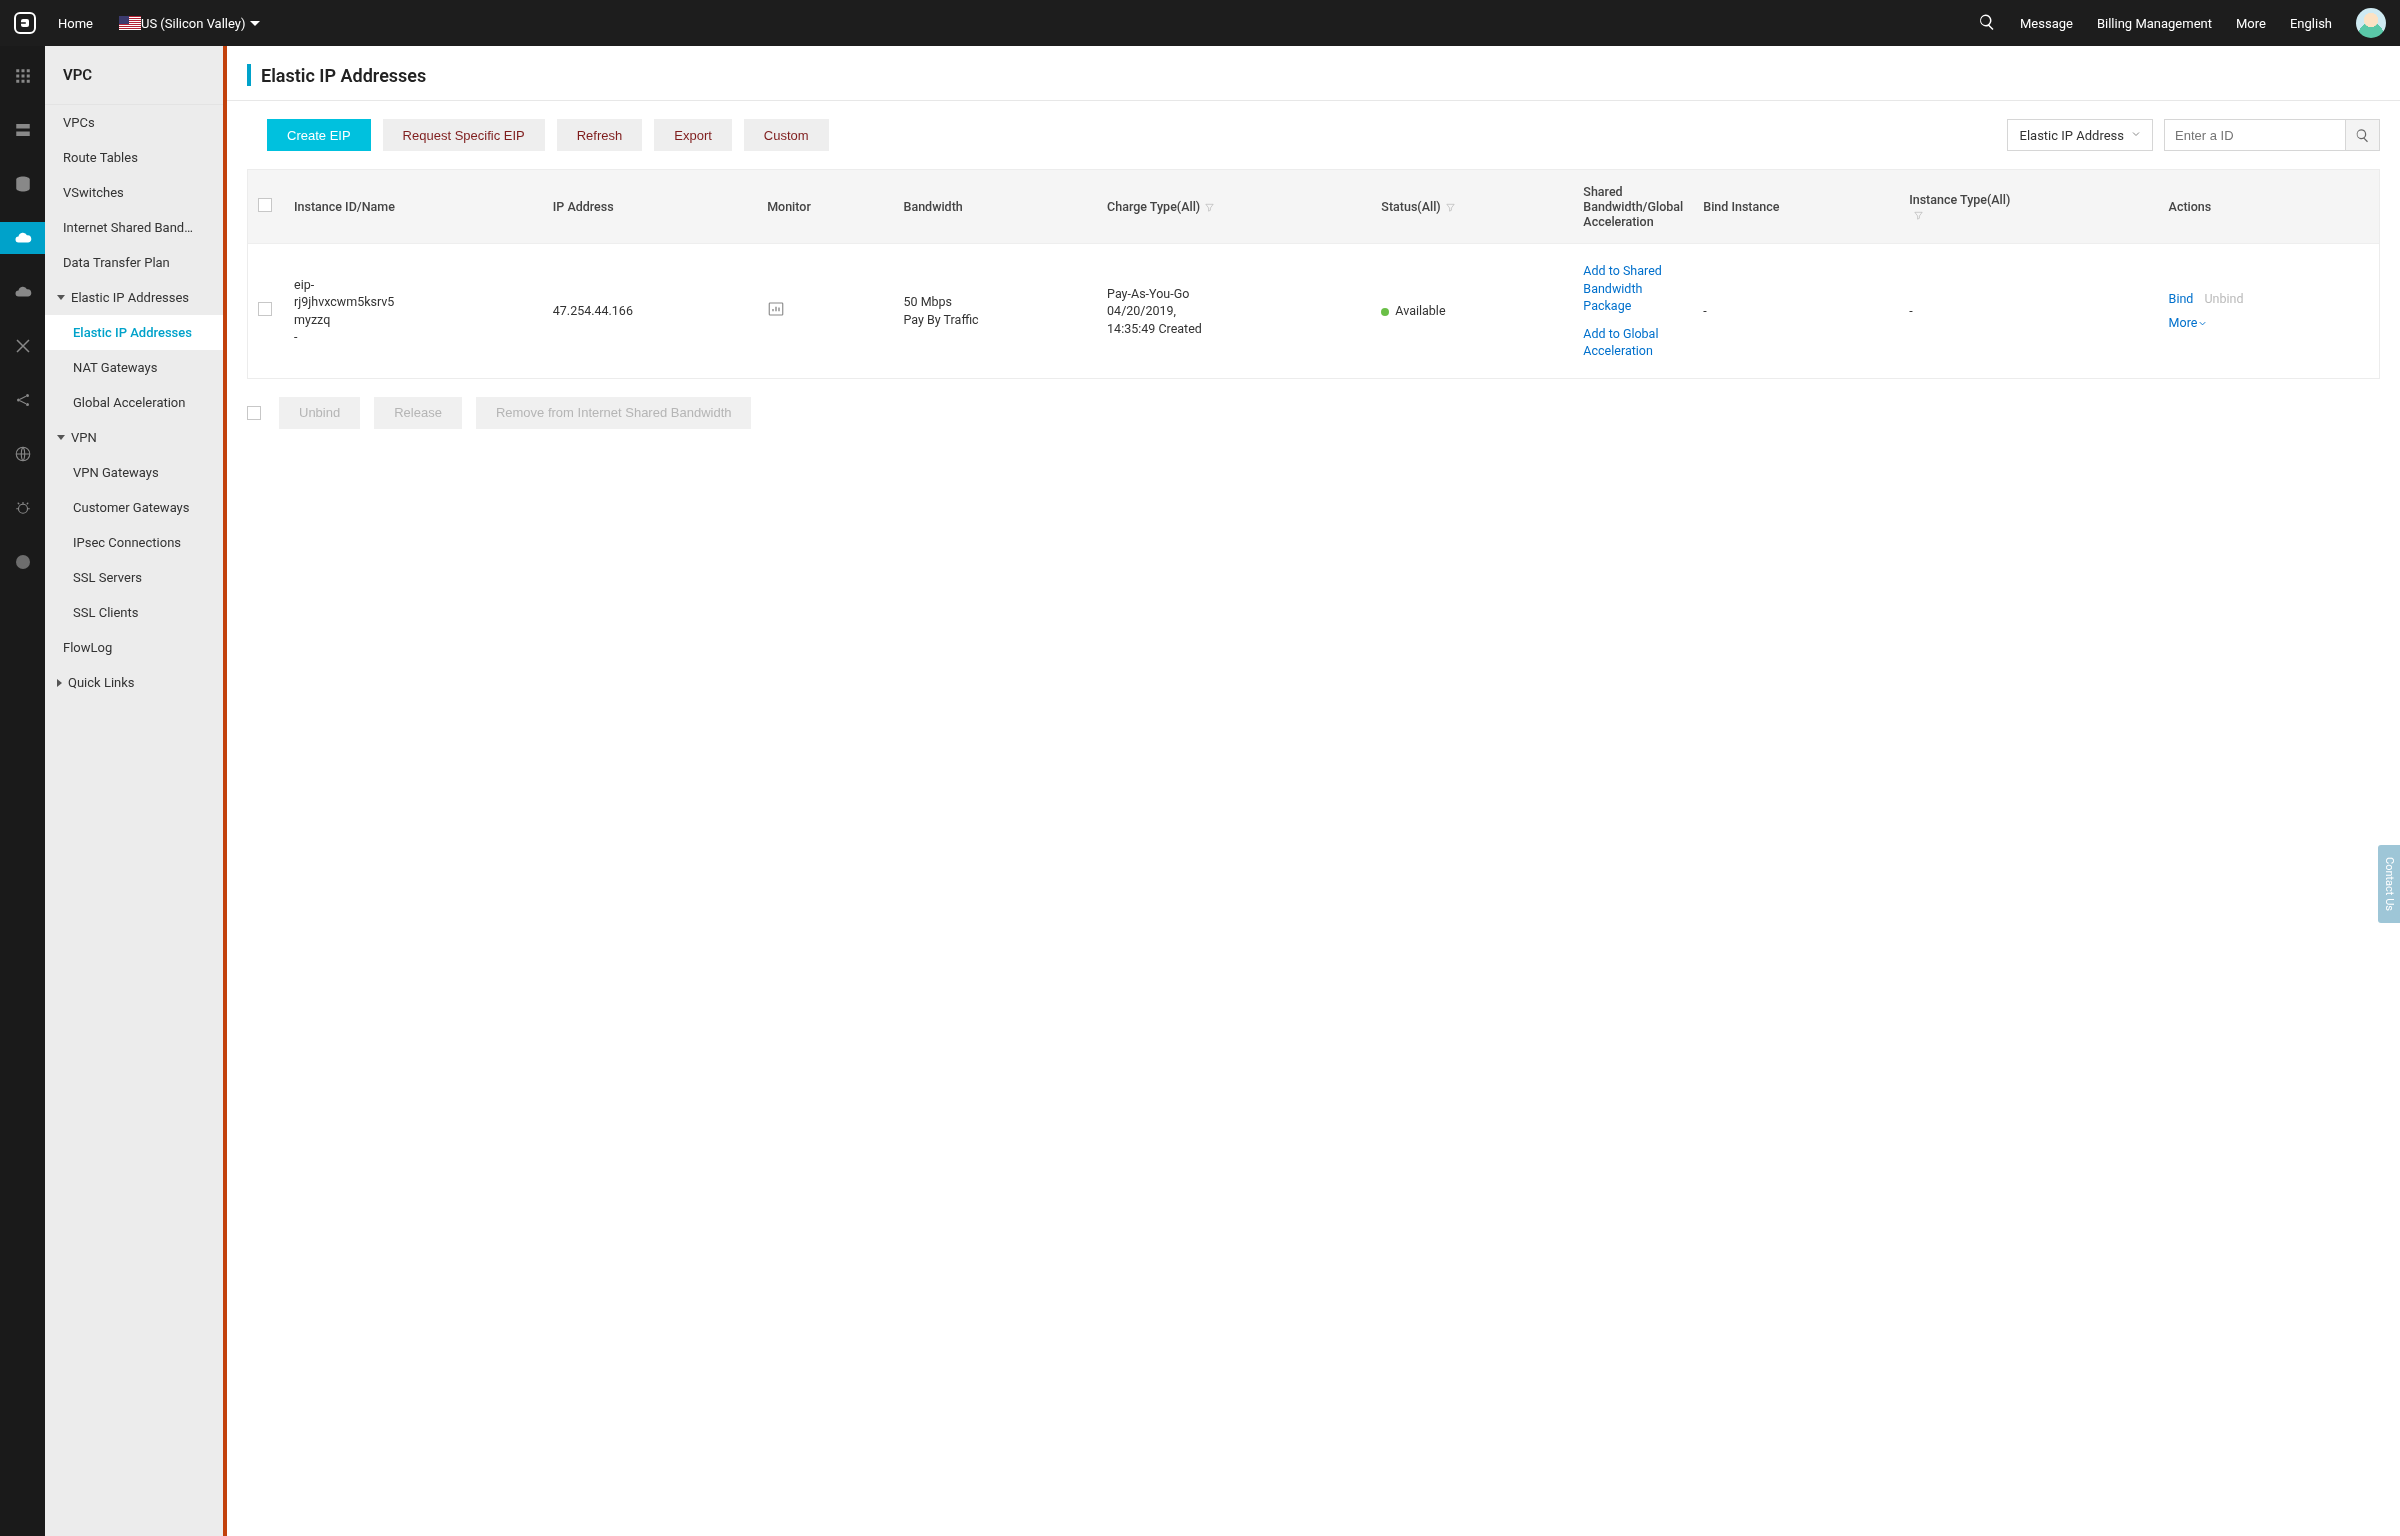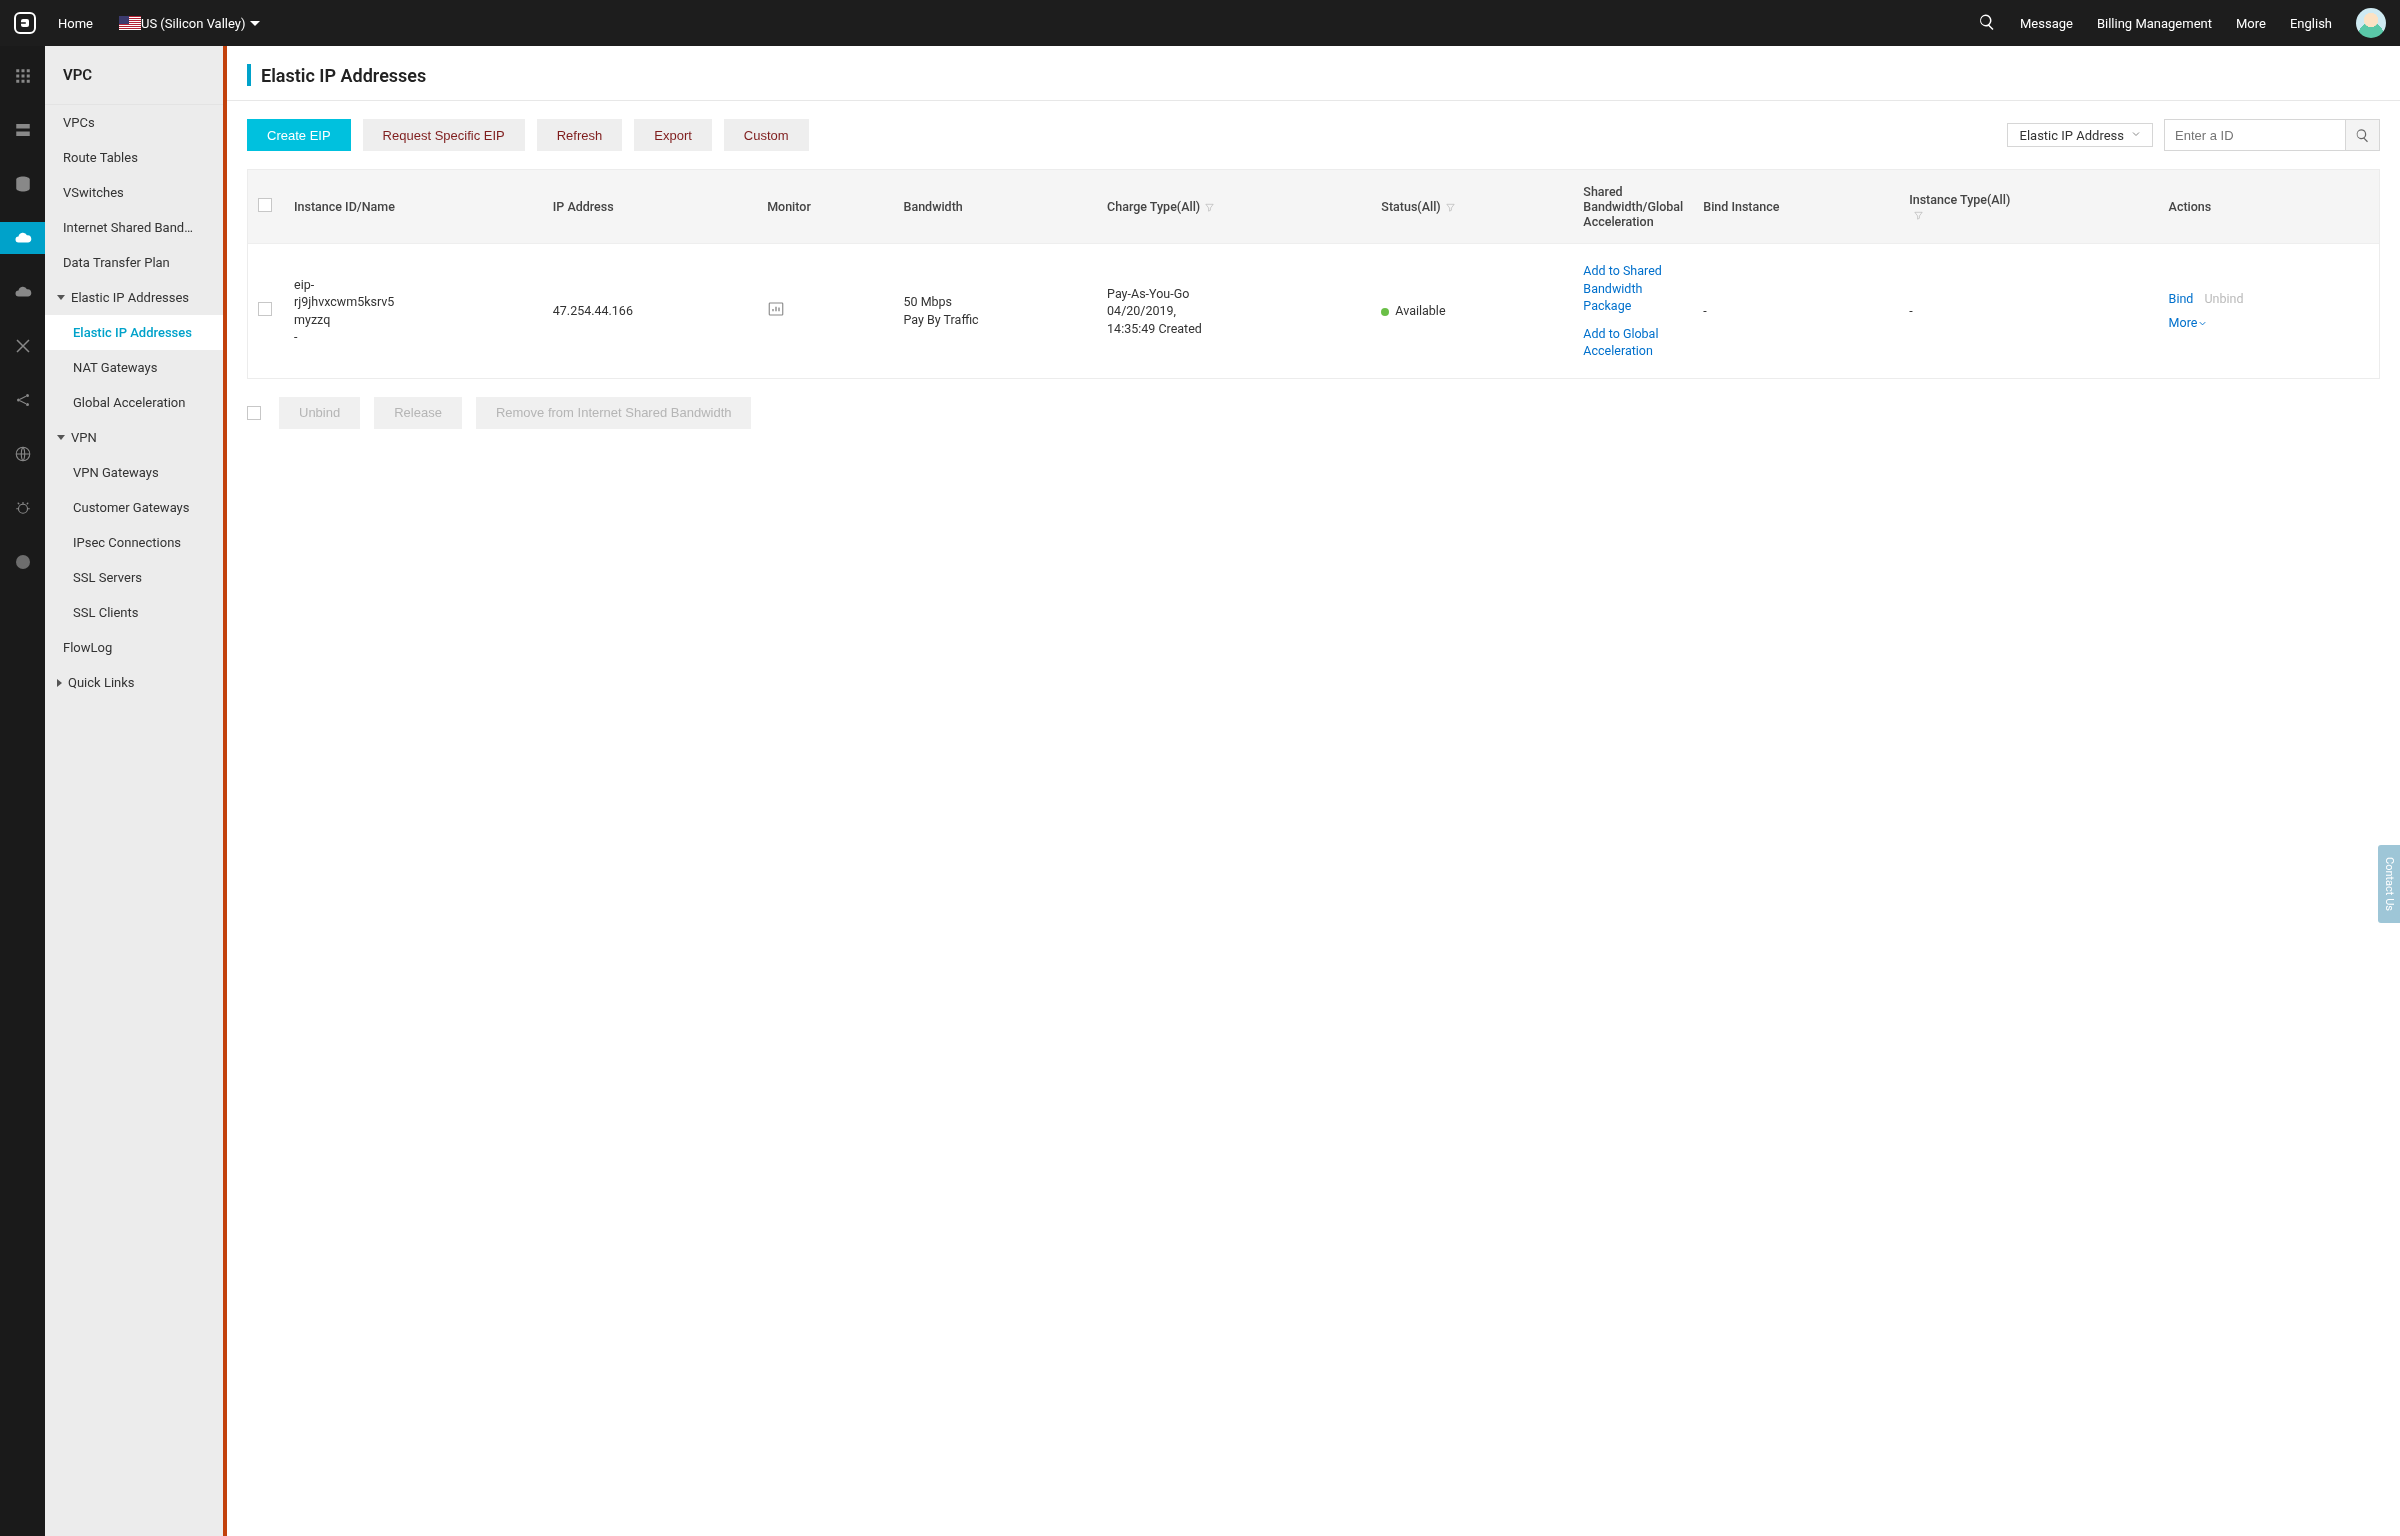--- a/index.html
+++ b/index.html
@@ -42,25 +42,25 @@
   .tri { display:inline-block; width:0; height:0; }
   .tri.down { border-left:4px solid transparent; border-right:4px solid transparent; border-top:5px solid #555; }
   .tri.right { border-top:4px solid transparent; border-bottom:4px solid transparent; border-left:5px solid #555; }
 
   
   .main { flex:1; background:#fff; display:flex; flex-direction:column; min-width:0;}
   .page-head { padding:18px 20px 14px 20px; border-bottom:1px solid #e7e7e7; display:flex; align-items:center; gap:10px;}
   .page-head .bar { width:4px; height:22px; background:#00a2ca; }
   .page-head h1 { font-size:18px; font-weight:600; color:#222; }
 
-  .toolbar-row { display:flex; align-items:center; padding:18px 20px; gap:12px;}
+  .toolbar-row { display:flex; align-items:center; padding:18px 20px; gap:12px;margin-left:20px;}
   .btn { height:32px; padding:0 20px; border:none; background:#eeeeee; color:#7f1d1d; font-size:13px; cursor:pointer; }
   .btn.primary { background:#00c1de; color:#fff; }
   .toolbar-row .grow { flex:1; }
-  .filter-select { height:24px; border:1px solid #d6d6d6; padding:0 28px 0 12px; background:#fff; display:flex; align-items:center; cursor:pointer; position:relative; font-size:13px;}
+  .filter-select { height:32px; border:1px solid #d6d6d6; padding:0 28px 0 12px; background:#fff; display:flex; align-items:center; cursor:pointer; position:relative; font-size:13px;}
   .filter-select .caret { position:absolute; right:10px; }
   .filter-select .caret svg{ width:12px; height:12px; stroke:#888; fill:none;}
   .search-wrap { display:flex; height:32px; border:1px solid #d6d6d6; margin-left:-1px;}
   .search-wrap input { border:none; outline:none; padding:0 10px; width:180px; font-size:13px;}
   .search-btn { width:34px; background:#f4f4f4; border:none; border-left:1px solid #d6d6d6; cursor:pointer; display:flex; align-items:center; justify-content:center;}
   .search-btn svg { width:15px; height:15px; fill:#666;}
 
   
   .tablewrap { margin:0 20px; border:1px solid #ececec;}
   table { width:100%; border-collapse:collapse; font-size:12.5px; }

